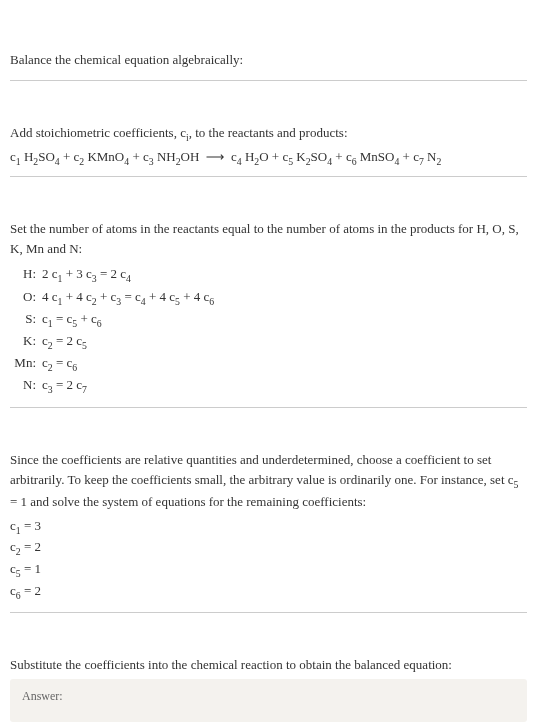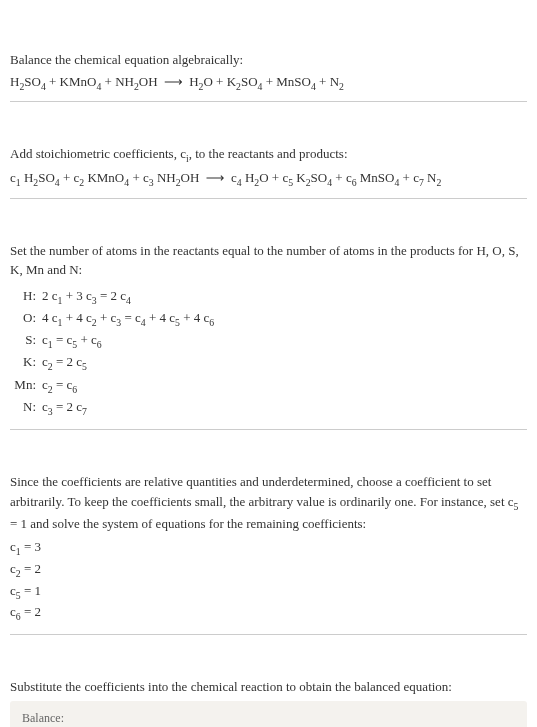--- a/index.html
+++ b/index.html
@@ -72,21 +72,20 @@
       vertical-align: sub;
     }
     .ital {
     }
   </style>
 </head>
 <body>
 
 <div class="section">
   <div class="text-line">Balance the chemical equation algebraically:</div>
-  <div class="equation">H<sub>2</sub>SO<sub>4</sub> + KMnO<sub>4</sub> + NH<sub>2</sub>OH &nbsp;⟶&nbsp; H<sub>2</sub>O + K<sub>2</sub>SO<sub>4</sub> + MnSO<sub>4</sub> + N<sub>2</sub></div>
 </div>
 
 <hr class="divider">
 
 <div class="section">
   <div class="text-line">Add stoichiometric coefficients, <span class="ital">c<sub>i</sub></span>, to the reactants and products:</div>
   <div class="equation"><span class="ital">c</span><sub>1</sub> H<sub>2</sub>SO<sub>4</sub> + <span class="ital">c</span><sub>2</sub> KMnO<sub>4</sub> + <span class="ital">c</span><sub>3</sub> NH<sub>2</sub>OH &nbsp;⟶&nbsp; <span class="ital">c</span><sub>4</sub> H<sub>2</sub>O + <span class="ital">c</span><sub>5</sub> K<sub>2</sub>SO<sub>4</sub> + <span class="ital">c</span><sub>6</sub> MnSO<sub>4</sub> + <span class="ital">c</span><sub>7</sub> N<sub>2</sub></div>
 </div>
 
 <hr class="divider">
@@ -133,14 +132,14 @@
   </div>
 </div>
 
 <hr class="divider">
 
 <div class="section">
   <div class="text-line">Substitute the coefficients into the chemical reaction to obtain the balanced equation:</div>
 </div>
 
 <div class="answer-box">
-  <div class="answer-label">Balance:</div>
+  <div class="answer-label">Answer:</div>
 </div>
 
 </body></html>

